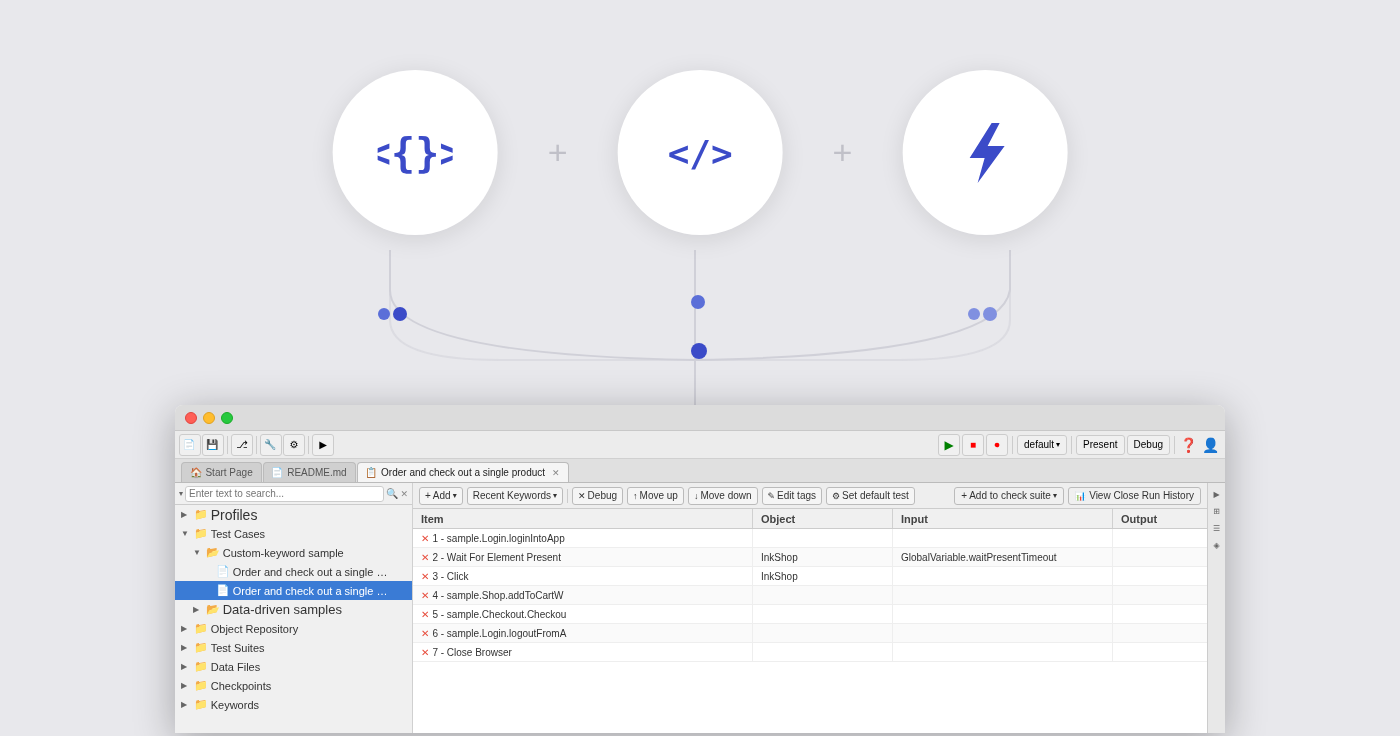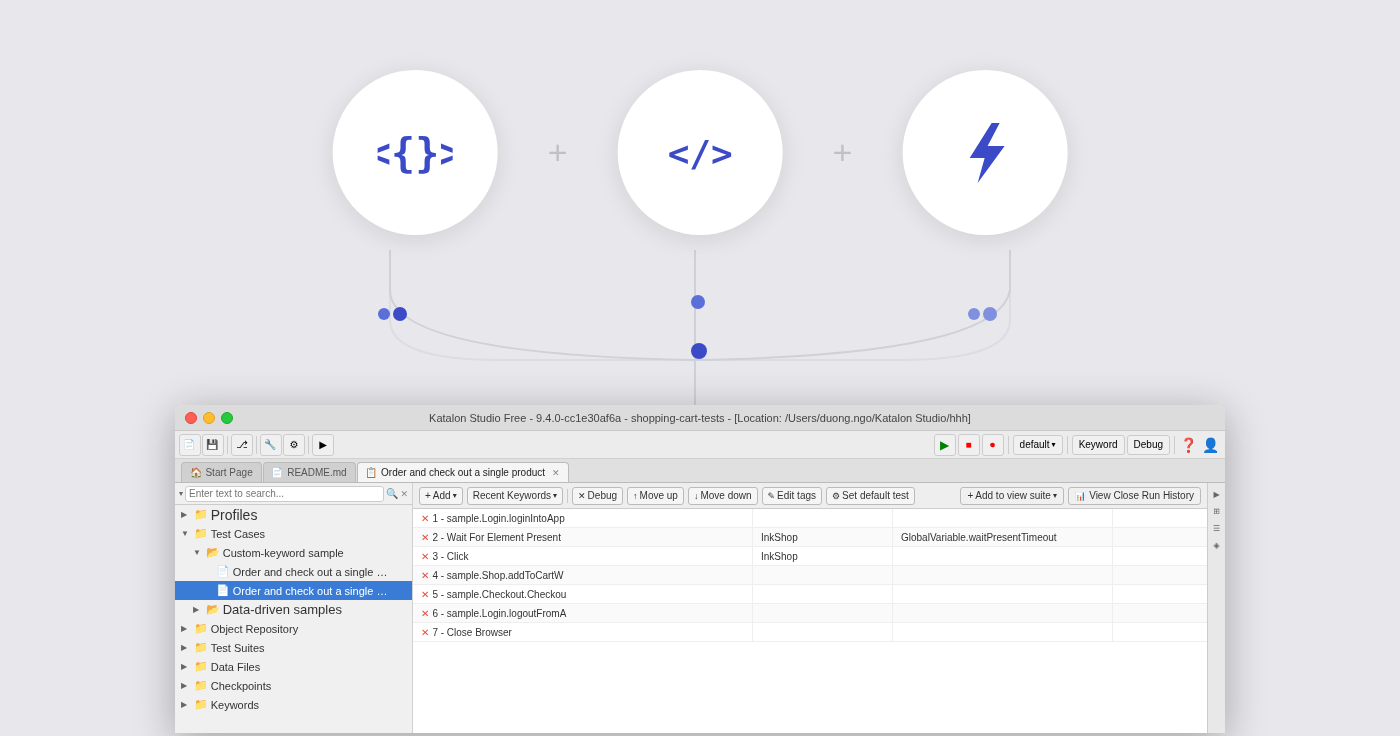--- a/index.html
+++ b/index.html
@@ -68,21 +68,20 @@
 </div>
 
 <div style="position:absolute;top:405px;left:175px;width:1050px;height:328px;background:#f5f5f5;border-radius:8px 8px 0 0;box-shadow:0 8px 40px rgba(0,0,0,0.3);overflow:hidden;font-family:-apple-system,BlinkMacSystemFont,'Segoe UI',sans-serif;">
 
   <div style="background:#dcdcdc;height:26px;display:flex;align-items:center;padding:0 10px;position:relative;border-bottom:1px solid #c8c8c8;">
     <div style="display:flex;gap:6px;">
       <div style="width:12px;height:12px;border-radius:50%;background:#ff5f56;border:1px solid #e0443e;"></div>
       <div style="width:12px;height:12px;border-radius:50%;background:#ffbd2e;border:1px solid #dea123;"></div>
       <div style="width:12px;height:12px;border-radius:50%;background:#27c93f;border:1px solid #1aab29;"></div>
     </div>
-    <span style="position:absolute;left:50%;transform:translateX(-50%);font-size:11px;color:#444;white-space:nowrap;">Katalon Studio Free - 9.4.0-cc1e30af6a - shopping-cart-tests - [Location: /Users/duong.ngo/Katalon Studio/hhh]</span>
   </div>
 
   <div style="background:#ececec;height:28px;display:flex;align-items:center;padding:0 4px;gap:2px;border-bottom:1px solid #d0d0d0;overflow:hidden;">
 
     <div style="display:flex;gap:1px;align-items:center;">
       <div style="width:22px;height:22px;background:#f0f0f0;border:1px solid #ccc;border-radius:3px;display:flex;align-items:center;justify-content:center;font-size:10px;cursor:pointer;">📄</div>
       <div style="width:22px;height:22px;background:#f0f0f0;border:1px solid #ccc;border-radius:3px;display:flex;align-items:center;justify-content:center;font-size:10px;cursor:pointer;">💾</div>
       <div style="width:1px;height:18px;background:#ccc;margin:0 2px;"></div>
       <div style="width:22px;height:22px;background:#f0f0f0;border:1px solid #ccc;border-radius:3px;display:flex;align-items:center;justify-content:center;font-size:10px;cursor:pointer;">⎇</div>
       <div style="width:1px;height:18px;background:#ccc;margin:0 2px;"></div>
@@ -93,21 +92,21 @@
     </div>
     <div style="flex:1;"></div>
 
     <div style="display:flex;gap:2px;align-items:center;">
       <div style="width:22px;height:22px;background:#f0f0f0;border:1px solid #ccc;border-radius:3px;display:flex;align-items:center;justify-content:center;font-size:12px;color:green;cursor:pointer;">▶</div>
       <div style="width:22px;height:22px;background:#f0f0f0;border:1px solid #ccc;border-radius:3px;display:flex;align-items:center;justify-content:center;font-size:10px;color:red;cursor:pointer;">■</div>
       <div style="width:22px;height:22px;background:#f0f0f0;border:1px solid #ccc;border-radius:3px;display:flex;align-items:center;justify-content:center;font-size:10px;color:red;cursor:pointer;">⏺</div>
       <div style="width:1px;height:18px;background:#ccc;margin:0 2px;"></div>
       <div style="height:20px;padding:0 6px;background:#f0f0f0;border:1px solid #ccc;border-radius:3px;display:flex;align-items:center;font-size:10px;cursor:pointer;gap:2px;">default <span style="font-size:8px;">▾</span></div>
       <div style="width:1px;height:18px;background:#ccc;margin:0 2px;"></div>
-      <div style="height:20px;padding:0 6px;background:#f0f0f0;border:1px solid #ccc;border-radius:3px;display:flex;align-items:center;font-size:10px;cursor:pointer;">Keyword</div>
+      <div style="height:20px;padding:0 6px;background:#f0f0f0;border:1px solid #ccc;border-radius:3px;display:flex;align-items:center;font-size:10px;cursor:pointer;">Present</div>
       <div style="height:20px;padding:0 6px;background:#f0f0f0;border:1px solid #ccc;border-radius:3px;display:flex;align-items:center;font-size:10px;cursor:pointer;">Debug</div>
       <div style="width:1px;height:18px;background:#ccc;margin:0 2px;"></div>
       <div style="width:20px;height:20px;display:flex;align-items:center;justify-content:center;font-size:14px;cursor:pointer;">❓</div>
       <div style="width:20px;height:20px;display:flex;align-items:center;justify-content:center;font-size:14px;cursor:pointer;">👤</div>
     </div>
   </div>
 
   <div style="background:#e0e0e0;height:24px;display:flex;align-items:flex-end;padding:0 6px;gap:1px;border-bottom:1px solid #bbb;">
     <div style="height:20px;padding:0 8px;background:#d0d0d0;border:1px solid #bbb;border-bottom:none;border-radius:4px 4px 0 0;cursor:pointer;display:flex;align-items:center;gap:3px;font-size:10px;color:#555;">
       <span>🏠</span>
@@ -236,31 +235,38 @@
           <span style="font-size:9px;">✎</span>
           <span>Edit tags</span>
         </div>
         <div style="height:18px;padding:0 5px;font-size:10px;background:#f5f5f5;border:1px solid #bbb;border-radius:3px;cursor:pointer;display:flex;align-items:center;gap:2px;color:#333;">
           <span style="font-size:9px;">⚙</span>
           <span>Set default test</span>
         </div>
         <div style="flex:1;"></div>
         <div style="height:18px;padding:0 6px;font-size:10px;background:#f0f0f0;border:1px solid #bbb;border-radius:3px;cursor:pointer;display:flex;align-items:center;gap:2px;color:#333;">
           <span style="font-size:10px;">+</span>
-          <span>Add to view suite</span>
+          <span>Add to check suite</span>
           <span style="font-size:8px;">▾</span>
         </div>
         <div style="height:18px;padding:0 6px;font-size:10px;background:#f0f0f0;border:1px solid #bbb;border-radius:3px;cursor:pointer;display:flex;align-items:center;gap:3px;color:#333;">
           <span style="font-size:9px;">📊</span>
           <span>View Close Run History</span>
         </div>
       </div>
 
       <div style="flex:1;overflow:hidden;">
 
+        <div style="display:grid;grid-template-columns:340px 140px 220px 110px 1fr;background:#f0f0f0;border-bottom:1px solid #ccc;height:20px;">
+          <div style="padding:0 8px;font-size:11px;font-weight:600;color:#444;border-right:1px solid #d0d0d0;display:flex;align-items:center;">Item</div>
+          <div style="padding:0 8px;font-size:11px;font-weight:600;color:#444;border-right:1px solid #d0d0d0;display:flex;align-items:center;">Object</div>
+          <div style="padding:0 8px;font-size:11px;font-weight:600;color:#444;border-right:1px solid #d0d0d0;display:flex;align-items:center;">Input</div>
+          <div style="padding:0 8px;font-size:11px;font-weight:600;color:#444;border-right:1px solid #d0d0d0;display:flex;align-items:center;">Output</div>
+
+        </div>
 
         <div id="table-rows">
         <div style="display: grid; grid-template-columns: 340px 140px 220px 110px 1fr; border-bottom: 1px solid rgb(238, 238, 238); height: 19px; background: white;">
               <div style="padding: 0px 8px; font-size: 10px; color: rgb(51, 51, 51); border-right: 1px solid rgb(238, 238, 238); display: flex; align-items: center; overflow: hidden; text-overflow: ellipsis; white-space: nowrap;"><span style="font-size:10px;color:#e74c3c;margin-right:3px;">✕</span>1 - sample.Login.loginIntoApp</div>
               <div style="padding: 0px 8px; font-size: 10px; color: rgb(51, 51, 51); border-right: 1px solid rgb(238, 238, 238); display: flex; align-items: center; overflow: hidden; text-overflow: ellipsis; white-space: nowrap;"></div>
               <div style="padding: 0px 8px; font-size: 10px; color: rgb(51, 51, 51); border-right: 1px solid rgb(238, 238, 238); display: flex; align-items: center; overflow: hidden; text-overflow: ellipsis; white-space: nowrap;"></div>
               <div style="padding: 0px 8px; font-size: 10px; color: rgb(51, 51, 51); border-right: 1px solid rgb(238, 238, 238); display: flex; align-items: center; overflow: hidden; text-overflow: ellipsis; white-space: nowrap;"></div>
             </div>
             <div style="display: grid; grid-template-columns: 340px 140px 220px 110px 1fr; border-bottom: 1px solid rgb(238, 238, 238); height: 19px; background: rgb(250, 250, 250);">
               <div style="padding: 0px 8px; font-size: 10px; color: rgb(51, 51, 51); border-right: 1px solid rgb(238, 238, 238); display: flex; align-items: center; overflow: hidden; text-overflow: ellipsis; white-space: nowrap;"><span style="font-size:10px;color:#e74c3c;margin-right:3px;">✕</span>2 - Wait For Element Present</div>

